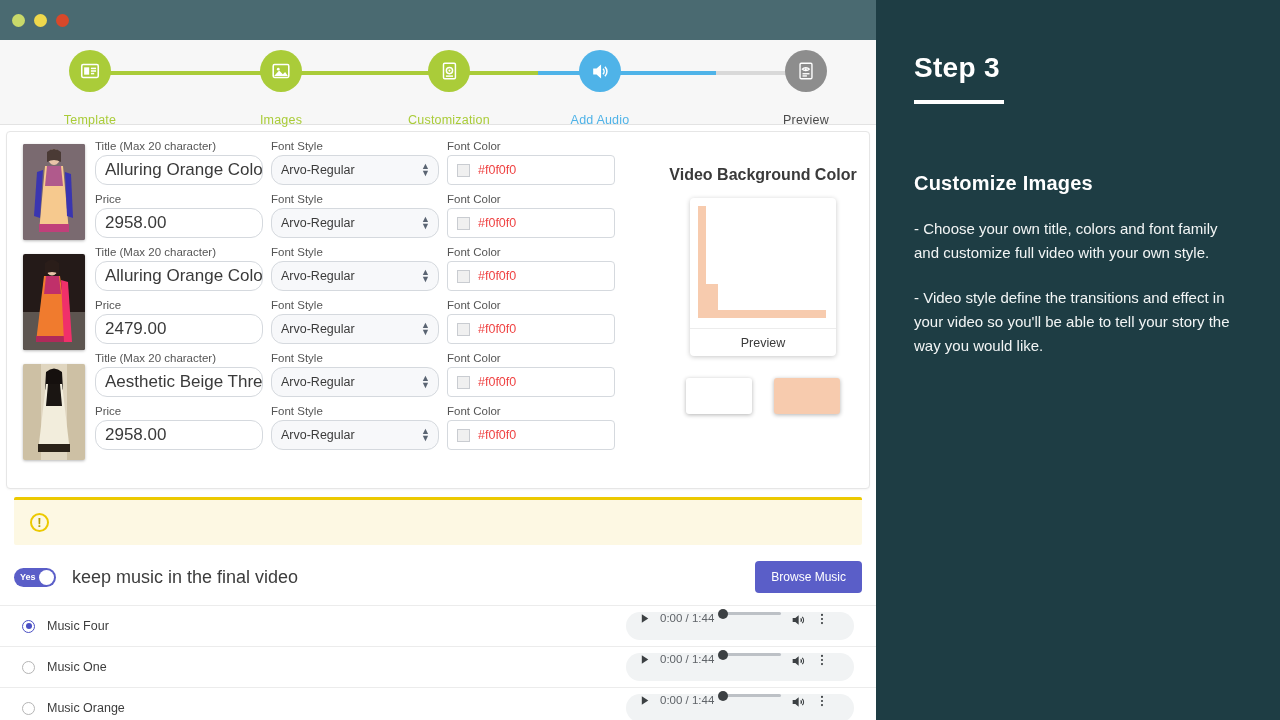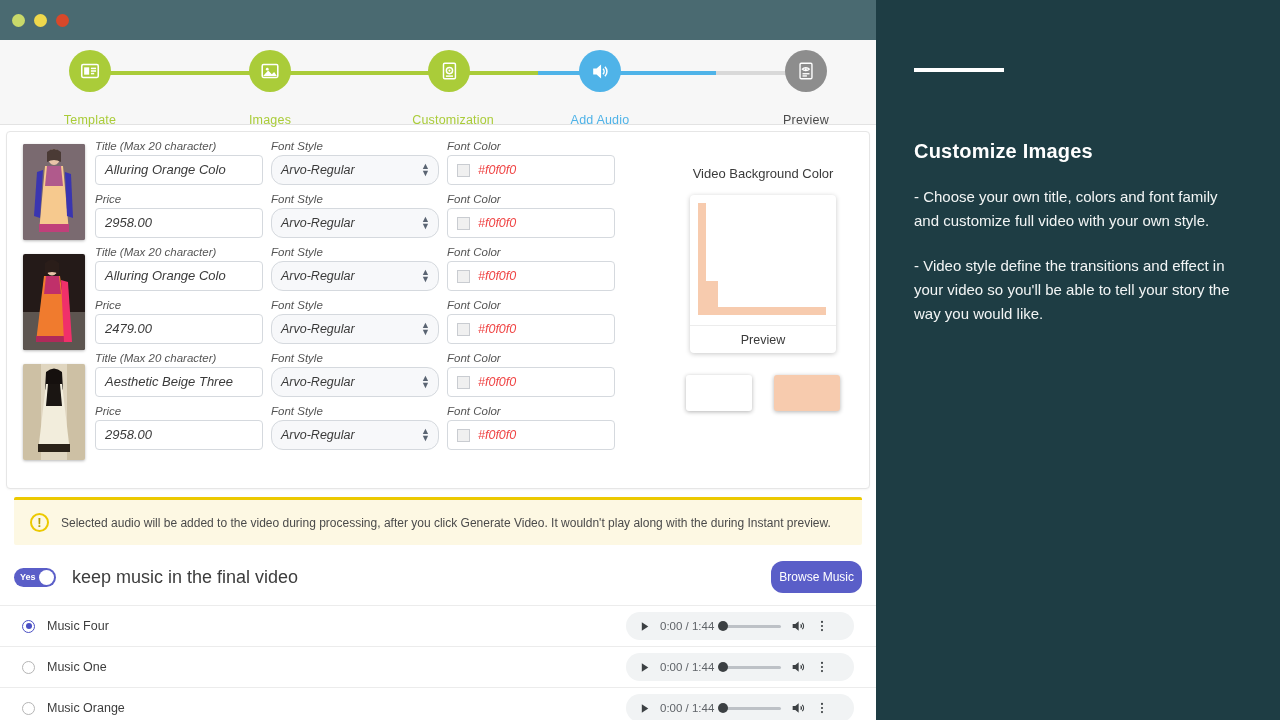--- a/index.html
+++ b/index.html
@@ -60,32 +60,32 @@
     box-shadow: 0 1px 2px rgba(0,0,0,.04);
   }
   .thumbs { width: 88px; padding: 12px 0 0 16px; flex: 0 0 88px; }
   .thumb {
     width: 62px; height: 96px; margin-bottom: 14px;
     border-radius: 2px; box-shadow: 0 1px 3px rgba(0,0,0,.28);
     overflow: hidden; position: relative;
   }
   .thumb svg { display: block; width: 100%; height: 100%; }
 
-  .fields { flex: 1; padding: 8px 0 0 0; font-style: italic; }
+  .fields { flex: 1; padding: 8px 0 0 0; }
   .frow { display: flex; gap: 8px; margin-bottom: 8px; padding-right: 6px; }
   .fcol-a { width: 168px; }
   .fcol-b { width: 168px; }
   .fcol-c { width: 168px; }
   .flabel {
     font-size: 11.5px; color: #555; margin-bottom: 3px; display: block;
     white-space: nowrap;
   }
   .finput {
-    width: 100%; height: 30px; border: 1px solid #d5d9de; border-radius: 4px;
-    background: #fff; font-size: 13px; color: #3a3a3a;
+    width: 100%; height: 30px; border: 1px solid #d5d9de; border-radius: 12px;
+    background: #fff; font-size: 17px; color: #3a3a3a;
     padding: 0 9px; line-height: 28px; white-space: nowrap; overflow: hidden;
   }
   .fselect {
     width: 100%; height: 30px; border: 1px solid #d5d9de; border-radius: 12px;
     background: #f7f8fa; font-size: 12.5px; color: #3a3a3a;
     padding: 0 9px; line-height: 28px; position: relative;
   }
   .fselect .arrows {
     position: absolute; right: 8px; top: 50%; transform: translateY(-50%);
     font-size: 9px; line-height: 7px; color: #5a6472; text-align: center;
@@ -95,21 +95,21 @@
     background: #fff; font-size: 12.5px; color: #ef4444;
     display: flex; align-items: center; padding: 0 9px; gap: 8px;
   }
   .swatch {
     width: 13px; height: 13px; border: 1px solid #c9ccd1; background: #f0f0f0;
     flex: 0 0 13px;
   }
 
   
   .bgcol { width: 212px; flex: 0 0 212px; padding-top: 34px; text-align: center; }
-  .bgcol h4 { font-size: 13px; color: #3a3a3a; font-weight: normal; margin-bottom: 14px; }
+  .bgcol h4 { font-size: 16px; color: #3a3a3a; font-weight: bold; margin-bottom: 14px; }
   .prevcard {
     width: 146px; height: 158px; margin: 0 auto; background: #fff;
     border-radius: 4px; box-shadow: 0 1px 5px rgba(0,0,0,.22);
     display: flex; flex-direction: column; overflow: hidden;
   }
   .prevcard .art { flex: 1; position: relative; background: #fff; margin: 6px 6px 0 6px; }
   .prevcard .cap {
     height: 28px; line-height: 28px; font-size: 12.5px; color: #3a3a3a;
     border-top: 1px solid #ececec;
   }
@@ -144,42 +144,42 @@
   .toggle .tlabel {
     font-size: 9px; color: #fff; font-weight: bold; margin-left: 6px;
   }
   .toggle .knob {
     position: absolute; right: 2px; top: 2px; width: 15px; height: 15px;
     border-radius: 50%; background: #fff;
   }
   .toggle-text { font-size: 18px; color: #3d3d3d; margin-left: 16px; }
   .browse {
     margin-left: auto; background: #5a5ec8; color: #fff;
-    font-size: 12px; border-radius: 12px; padding: 9px 8px;
+    font-size: 12px; border-radius: 4px; padding: 9px 16px;
     border: none; cursor: pointer;
   }
 
   .tracklist { flex: 1; overflow: hidden; }
   .trackrow {
     display: flex; align-items: center; height: 41px;
     border-top: 1px solid #ececec; padding: 0 22px 0 22px;
   }
   .radio {
     width: 13px; height: 13px; border-radius: 50%; border: 1px solid #b5b5b5;
     flex: 0 0 13px; position: relative; background: #fff;
   }
   .radio.on { border-color: #4a4fc4; }
   .radio.on::after {
     content: ""; position: absolute; left: 2.5px; top: 2.5px;
     width: 6px; height: 6px; border-radius: 50%; background: #4a4fc4;
   }
   .trackname { font-size: 12.5px; color: #3d3d3d; margin-left: 12px; }
   .player {
     margin-left: auto; background: #f1f3f4; border-radius: 20px;
-    height: 28px; display: flex; align-items: center; gap: 9px;
+    height: 28px; display: flex; gap: 9px;
     padding: 0 12px; min-width: 228px;
   }
   .ptime { font-size: 11.5px; color: #5f6368; }
   .pbar {
     width: 58px; height: 3px; background: #bdc1c6; border-radius: 2px;
     position: relative;
   }
   .pbar::before {
     content: ""; position: absolute; left: -5px; top: -3.5px;
     width: 10px; height: 10px; border-radius: 50%; background: #3c4043;
@@ -226,32 +226,32 @@
               <rect x="3" y="5" width="18" height="14" rx="1.5"></rect>
               <rect x="5.6" y="8" width="5.5" height="8" fill="#fff" stroke="none"></rect>
               <line x1="13" y1="9.2" x2="18.6" y2="9.2"></line>
                 <line x1="13" y1="12" x2="18.6" y2="12"></line>
               <line x1="13" y1="14.8" x2="16.6" y2="14.8"></line>
             </svg>
           </div>
           <div class="label l-green">Template</div>
         </div>
 
-        <div class="step" style="left:252px;">
+        <div class="step" style="left:263px;">
           <div class="bubble b-green">
             <svg width="22" height="22" viewBox="0 0 24 24" fill="none" stroke="#fff" stroke-width="1.7">
               <rect x="3.5" y="5" width="17" height="14" rx="1.5"></rect>
               <circle cx="9" cy="10" r="1.5" fill="#fff" stroke="none"></circle>
               <path d="M4.5 17.5 L10 11.5 L14 15.5 L16.5 13 L19.5 17.5 Z" fill="#fff" stroke="none"></path>
             </svg>
           </div>
           <div class="label l-green">Images</div>
         </div>
 
-        <div class="step" style="left:431px;text-align:right;">
+        <div class="step" style="left:431px;">
           <div class="bubble b-green">
             <svg width="22" height="22" viewBox="0 0 24 24" fill="none" stroke="#fff" stroke-width="1.6">
               <rect x="6" y="3.5" width="13" height="17" rx="1.3"></rect>
               <rect x="3.6" y="5.6" width="13" height="17" rx="1.3" style="display:none"></rect>
               <circle cx="12.5" cy="11.5" r="3.4"></circle>
               <circle cx="12.5" cy="11.5" r="1.2" fill="#fff" stroke="none"></circle>
               <line x1="8.6" y1="17.6" x2="16.4" y2="17.6"></line>
             </svg>
           </div>
           <div class="label l-green">Customization</div>
@@ -471,21 +471,20 @@
         <div class="swatches">
           <div class="bigsw" style="background:#ffffff;"></div>
           <div class="bigsw" style="background:#f7cbae;"></div>
         </div>
       </div>
 
     </div>
 
     <div class="alert">
       <div class="warnicon">!</div>
-      <div class="txt">Selected audio will be added to the video during processing, after you click Generate Video. It wouldn't play along with the during Instant preview.</div>
     </div>
 
     <div class="musicbar">
       <div class="toggle">
         <span class="tlabel">Yes</span>
         <span class="knob"></span>
       </div>
       <div class="toggle-text">keep music in the final video</div>
       <button class="browse">Browse Music</button>
     </div>
@@ -556,19 +555,20 @@
               <circle cx="12" cy="19" r="1.8"></circle>
             </svg>
         </div>
       </div>
 
     </div>
 
   </div>
 
   <div class="sidepanel">
+    <h1>Step 3</h1>
     <div class="rule"></div>
     <h2>Customize Images</h2>
     <p>- Choose your own title, colors and font family and customize full video with your own style.</p>
     <p>- Video style define the transitions and effect in your video so you'll be able to tell your story the way you would like.</p>
   </div>
 
 </div>
 
 </body></html>

